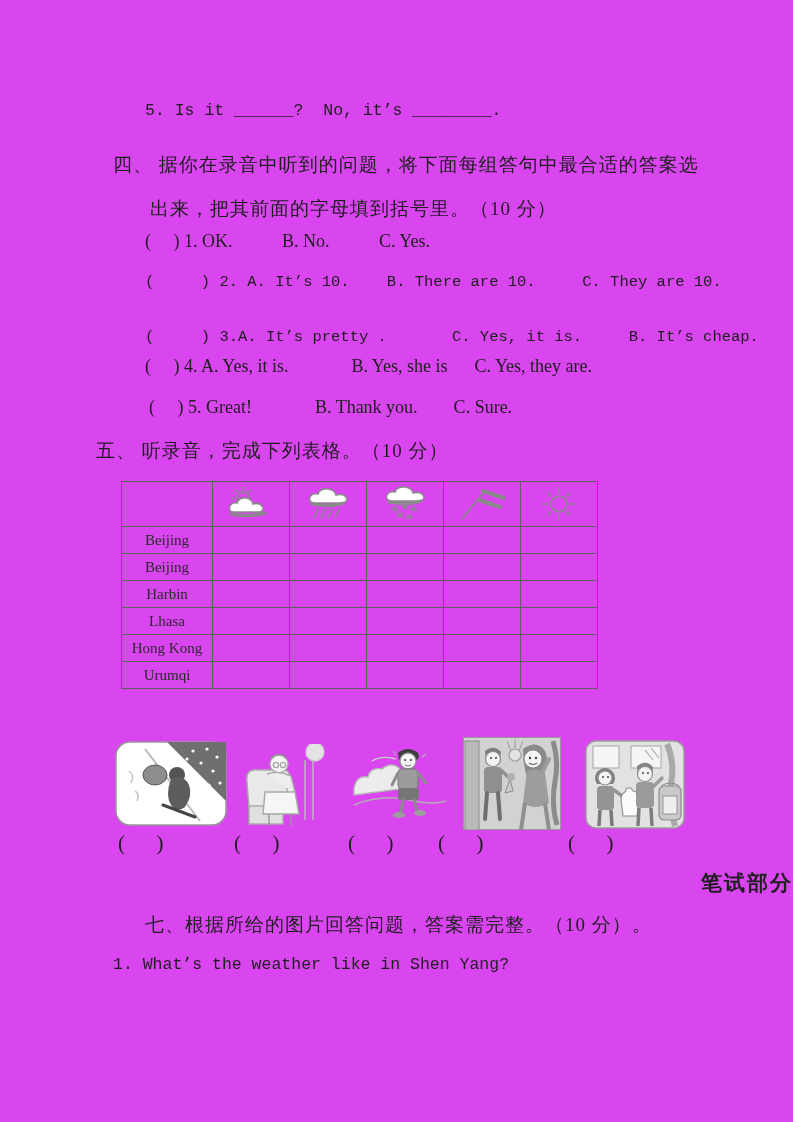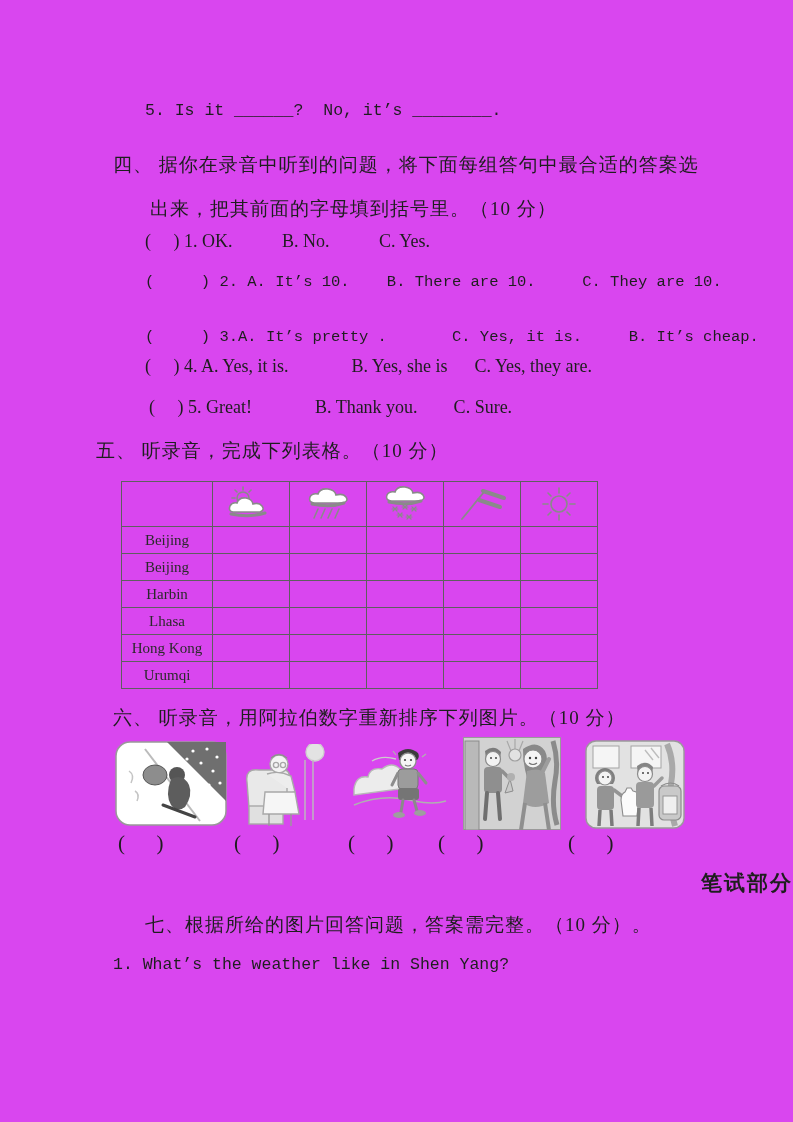--- a/index.html
+++ b/index.html
@@ -189,21 +189,20 @@
       <td class="citycol">Urumqi</td>
       <td class="wcol"></td>
           <td class="wcol"></td>
           <td class="wcol"></td>
           <td class="wcol"></td>
           <td class="wcol"></td>
     </tr>
   </tbody>
     </table>
 
-  <div class="abs cn" style="left:113px;top:705px;">六、 听录音，用阿拉伯数字重新排序下列图片。（10 分）</div>
 
   <div class="pic" style="left:115px;top:741px;">
     <svg width="112" height="85" viewBox="0 0 112 85">
       <rect x="1" y="1" width="110" height="83" rx="14" fill="#ffffff" stroke="#999999" stroke-width="1.5"></rect>
       <path d="M52 1 L111 1 L111 60 Z" fill="#6f6f6f"></path>
       <g fill="#ffffff">
         <circle cx="78" cy="10" r="1.6"></circle>
           <circle cx="92" cy="8" r="1.6"></circle>
           <circle cx="102" cy="16" r="1.6"></circle>
         <circle cx="86" cy="22" r="1.6"></circle>

